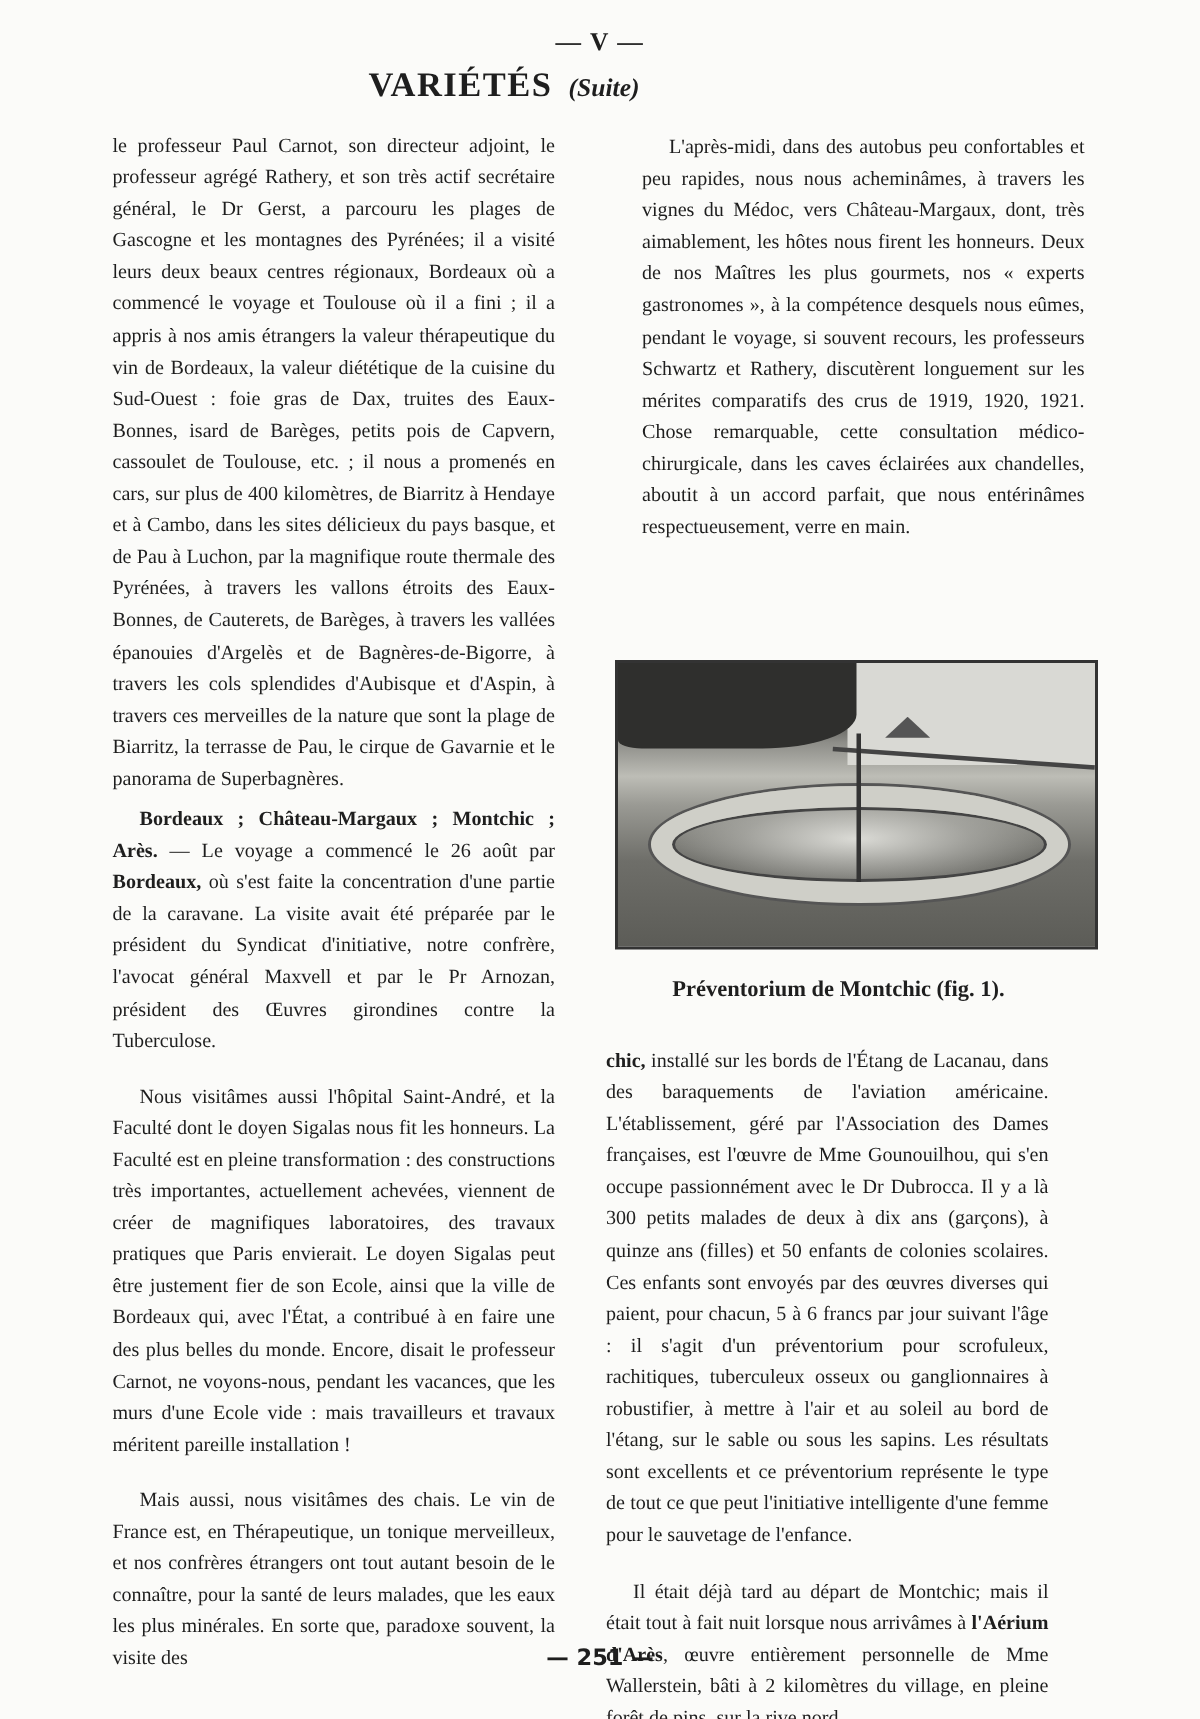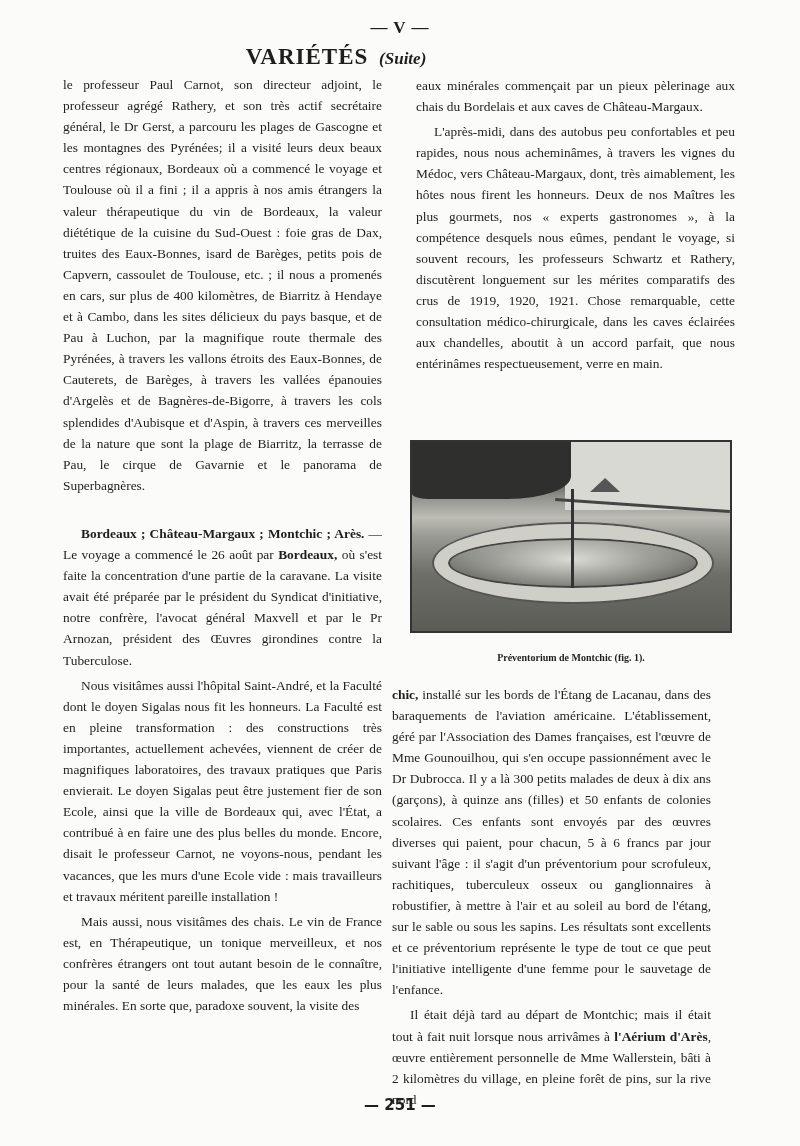--- a/index.html
+++ b/index.html
@@ -14,21 +14,21 @@
   .title {
     position: absolute; top: 44px; left: 0; width: 672px; text-align: center;
     font-family: "Liberation Serif", serif; font-weight: bold; font-size: 23px; letter-spacing: 1px;
   }
   .title .suite { font-style: italic; font-size: 17px; letter-spacing: 0; margin-left: 4px; }
   .col {
     position: absolute; width: 327px;
     font-size: 13.4px; line-height: 21.1px; text-align: justify; hyphens: none;
     font-family: "Liberation Serif", serif;
   }
-  .col p { margin: 4px; }
+  .col p { margin: 16px; }
   .col p.indent { text-indent: 18px; }
   .col p + p { margin-top: 0; }
   .left { left: 59px; top: 70px; }
   .left2 { left: 59px; top: 519px; }
   .right-a { left: 412px; top: 71px; }
   .right-b { left: 388px; top: 680px; }
   b, .bold { font-weight: bold; }
   .photo {
     position: absolute; left: 410px; top: 440px; width: 322px; height: 193px;
     border: 2px solid #333; box-sizing: border-box;
@@ -40,22 +40,22 @@
   .photo .sky { position: absolute; right: 0; top: 0; width: 52%; height: 36%; background: #d9d9d4; }
   .photo .trees { position: absolute; left: 0; top: 0; width: 50%; height: 30%; background: #2f2f2d; border-radius: 0 0 40% 10%; }
   .photo .roof { position: absolute; left: 56%; top: 19%; width: 30px; height: 14px; background: #555; clip-path: polygon(50% 0, 100% 100%, 0 100%); }
   .photo .fence { position: absolute; left: 45%; top: 33%; width: 55%; height: 3px; background: #444; transform: rotate(4deg); }
   .photo .ring {
     position: absolute; left: 22px; top: 82px; width: 278px; height: 78px; border-radius: 50%;
     border: 14px solid #cfcfc8; box-sizing: border-box; box-shadow: inset 0 0 0 2px #444, 0 0 0 2px #555;
   }
   .photo .pole { position: absolute; left: 50%; top: 25%; width: 3px; height: 52%; background: #333; }
   .caption {
-    position: absolute; top: 652px; left: 410px; width: 322px; text-align: center;
-    font-family: "Liberation Serif", serif; font-size: 10px; font-weight: bold;
+    position: absolute; top: 652px; left: 398px; width: 322px; text-align: center;
+    font-family: "Liberation Serif", serif; font-size: 15px; font-weight: bold;
   }
   .page-num-bottom {
     position: absolute; top: 1096px; left: 0; width: 800px; text-align: center;
     font-family: "DejaVu Sans", sans-serif; font-weight: bold; font-size: 15px;
   }
 </style>
 </head>
 <body>
 
 <div class="page-num-top">— V —</div>
@@ -65,21 +65,20 @@
   <p>le professeur Paul Carnot, son directeur adjoint, le professeur agrégé Rathery, et son très actif secrétaire général, le Dr Gerst, a parcouru les plages de Gascogne et les montagnes des Pyrénées; il a visité leurs deux beaux centres régionaux, Bordeaux où a commencé le voyage et Toulouse où il a fini ; il a appris à nos amis étrangers la valeur thérapeutique du vin de Bordeaux, la valeur diététique de la cuisine du Sud-Ouest : foie gras de Dax, truites des Eaux-Bonnes, isard de Barèges, petits pois de Capvern, cassoulet de Toulouse, etc. ; il nous a promenés en cars, sur plus de 400 kilomètres, de Biarritz à Hendaye et à Cambo, dans les sites délicieux du pays basque, et de Pau à Luchon, par la magnifique route thermale des Pyrénées, à travers les vallons étroits des Eaux-Bonnes, de Cauterets, de Barèges, à travers les vallées épanouies d'Argelès et de Bagnères-de-Bigorre, à travers les cols splendides d'Aubisque et d'Aspin, à travers ces merveilles de la nature que sont la plage de Biarritz, la terrasse de Pau, le cirque de Gavarnie et le panorama de Superbagnères.</p>
 </div>
 
 <div class="col left2">
   <p class="indent"><b>Bordeaux ; Château-Margaux ; Montchic ; Arès.</b><span> — Le voyage a commencé le 26 août par </span><b>Bordeaux,</b><span> où s'est faite la concentration d'une partie de la caravane. La visite avait été préparée par le président du Syndicat d'initiative, notre confrère, l'avocat général Maxvell et par le Pr Arnozan, président des Œuvres girondines contre la Tuberculose.</span></p>
   <p class="indent">Nous visitâmes aussi l'hôpital Saint-André, et la Faculté dont le doyen Sigalas nous fit les honneurs. La Faculté est en pleine transformation : des constructions très importantes, actuellement achevées, viennent de créer de magnifiques laboratoires, des travaux pratiques que Paris envierait. Le doyen Sigalas peut être justement fier de son Ecole, ainsi que la ville de Bordeaux qui, avec l'État, a contribué à en faire une des plus belles du monde. Encore, disait le professeur Carnot, ne voyons-nous, pendant les vacances, que les murs d'une Ecole vide : mais travailleurs et travaux méritent pareille installation !</p>
   <p class="indent">Mais aussi, nous visitâmes des chais. Le vin de France est, en Thérapeutique, un tonique merveilleux, et nos confrères étrangers ont tout autant besoin de le connaître, pour la santé de leurs malades, que les eaux les plus minérales. En sorte que, paradoxe souvent, la visite des</p>
 </div>
 
 <div class="col right-a">
-  <p>eaux minérales commençait par un pieux pèlerinage aux chais du Bordelais et aux caves de Château-Margaux.</p>
   <p class="indent">L'après-midi, dans des autobus peu confortables et peu rapides, nous nous acheminâmes, à travers les vignes du Médoc, vers Château-Margaux, dont, très aimablement, les hôtes nous firent les honneurs. Deux de nos Maîtres les plus gourmets, nos « experts gastronomes », à la compétence desquels nous eûmes, pendant le voyage, si souvent recours, les professeurs Schwartz et Rathery, discutèrent longuement sur les mérites comparatifs des crus de 1919, 1920, 1921. Chose remarquable, cette consultation médico-chirurgicale, dans les caves éclairées aux chandelles, aboutit à un accord parfait, que nous entérinâmes respectueusement, verre en main.</p>
 </div>
 
 <div class="photo">
   <div class="sky"></div>
   <div class="trees"></div>
   <div class="roof"></div>
   <div class="fence"></div>
   <div class="ring"></div>
   <div class="pole"></div>

